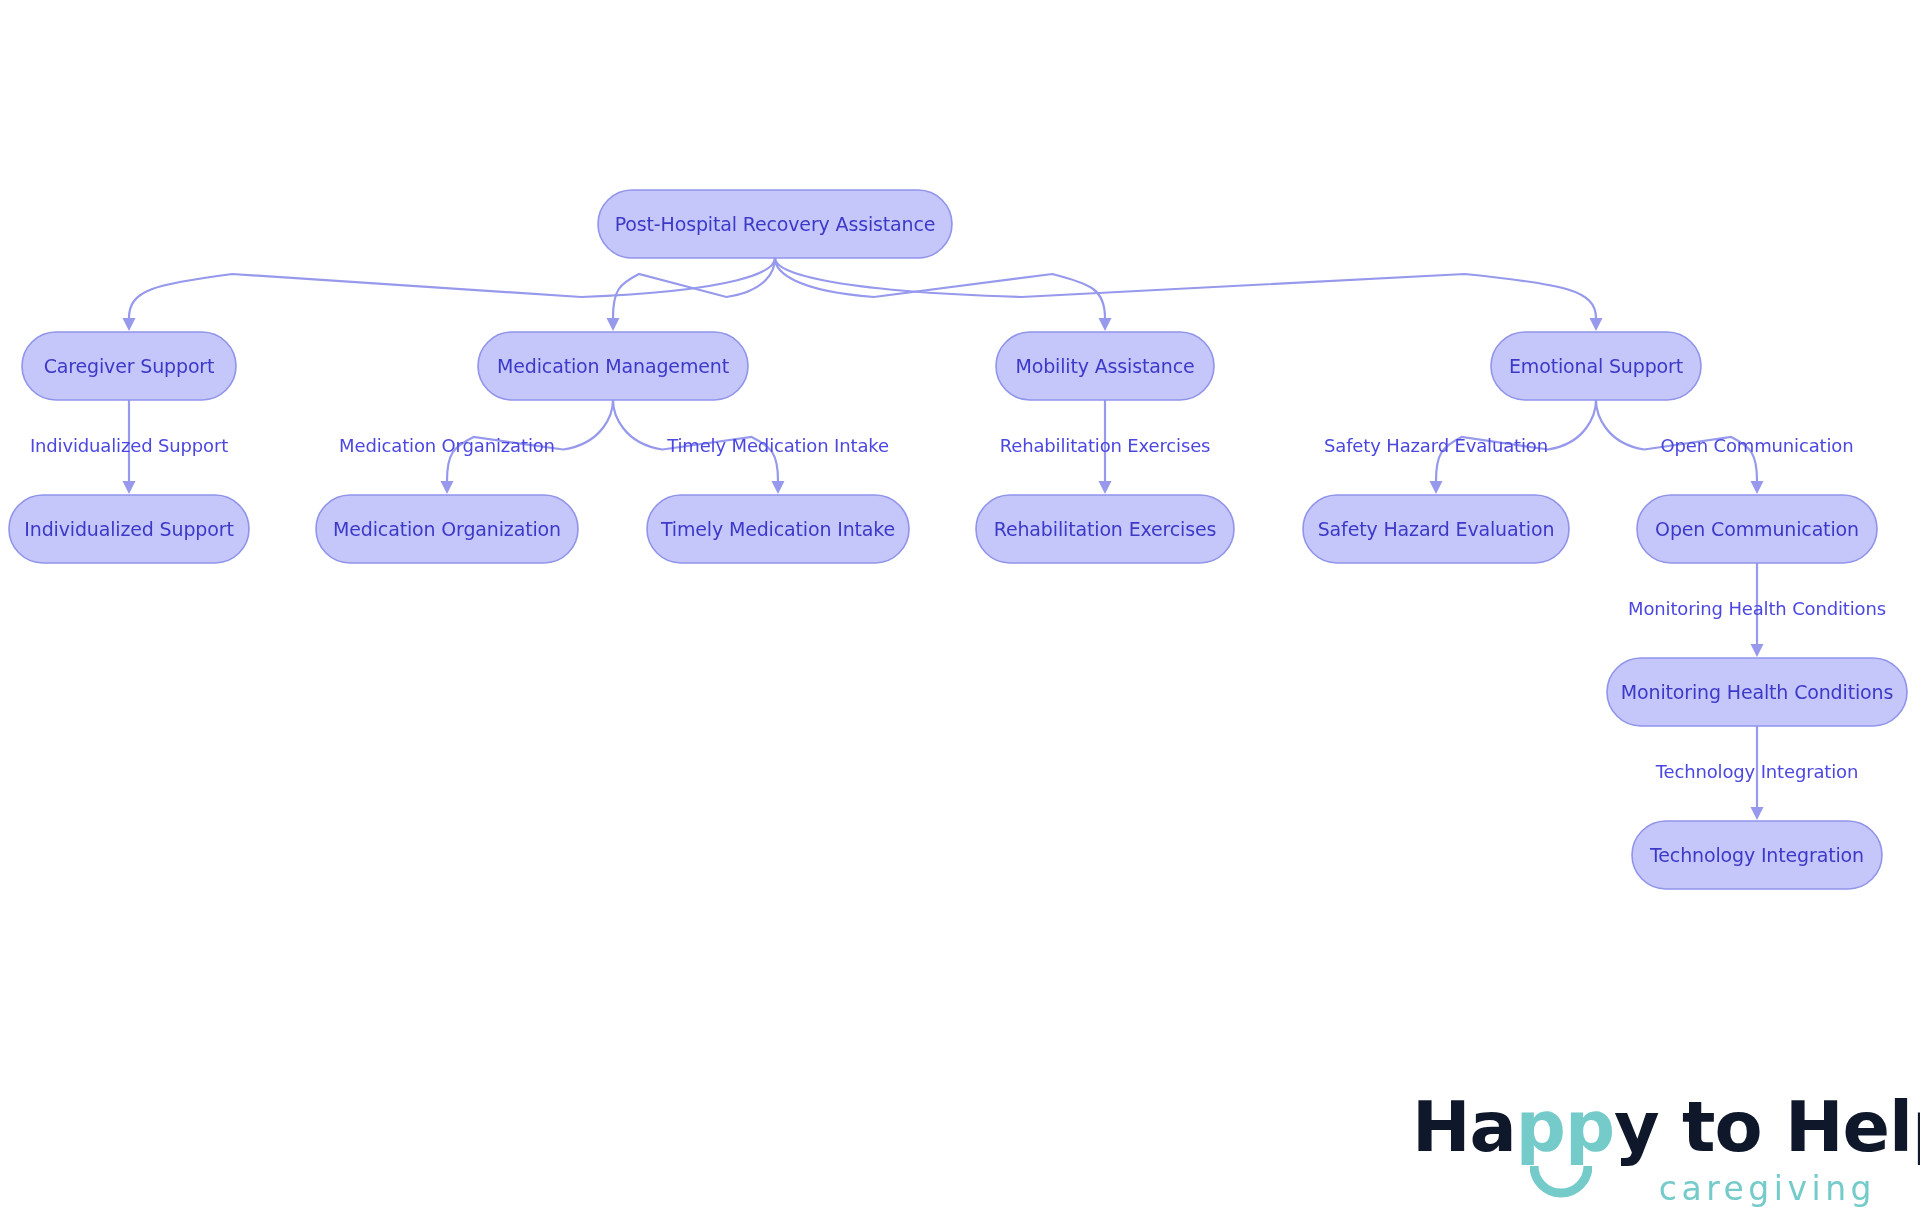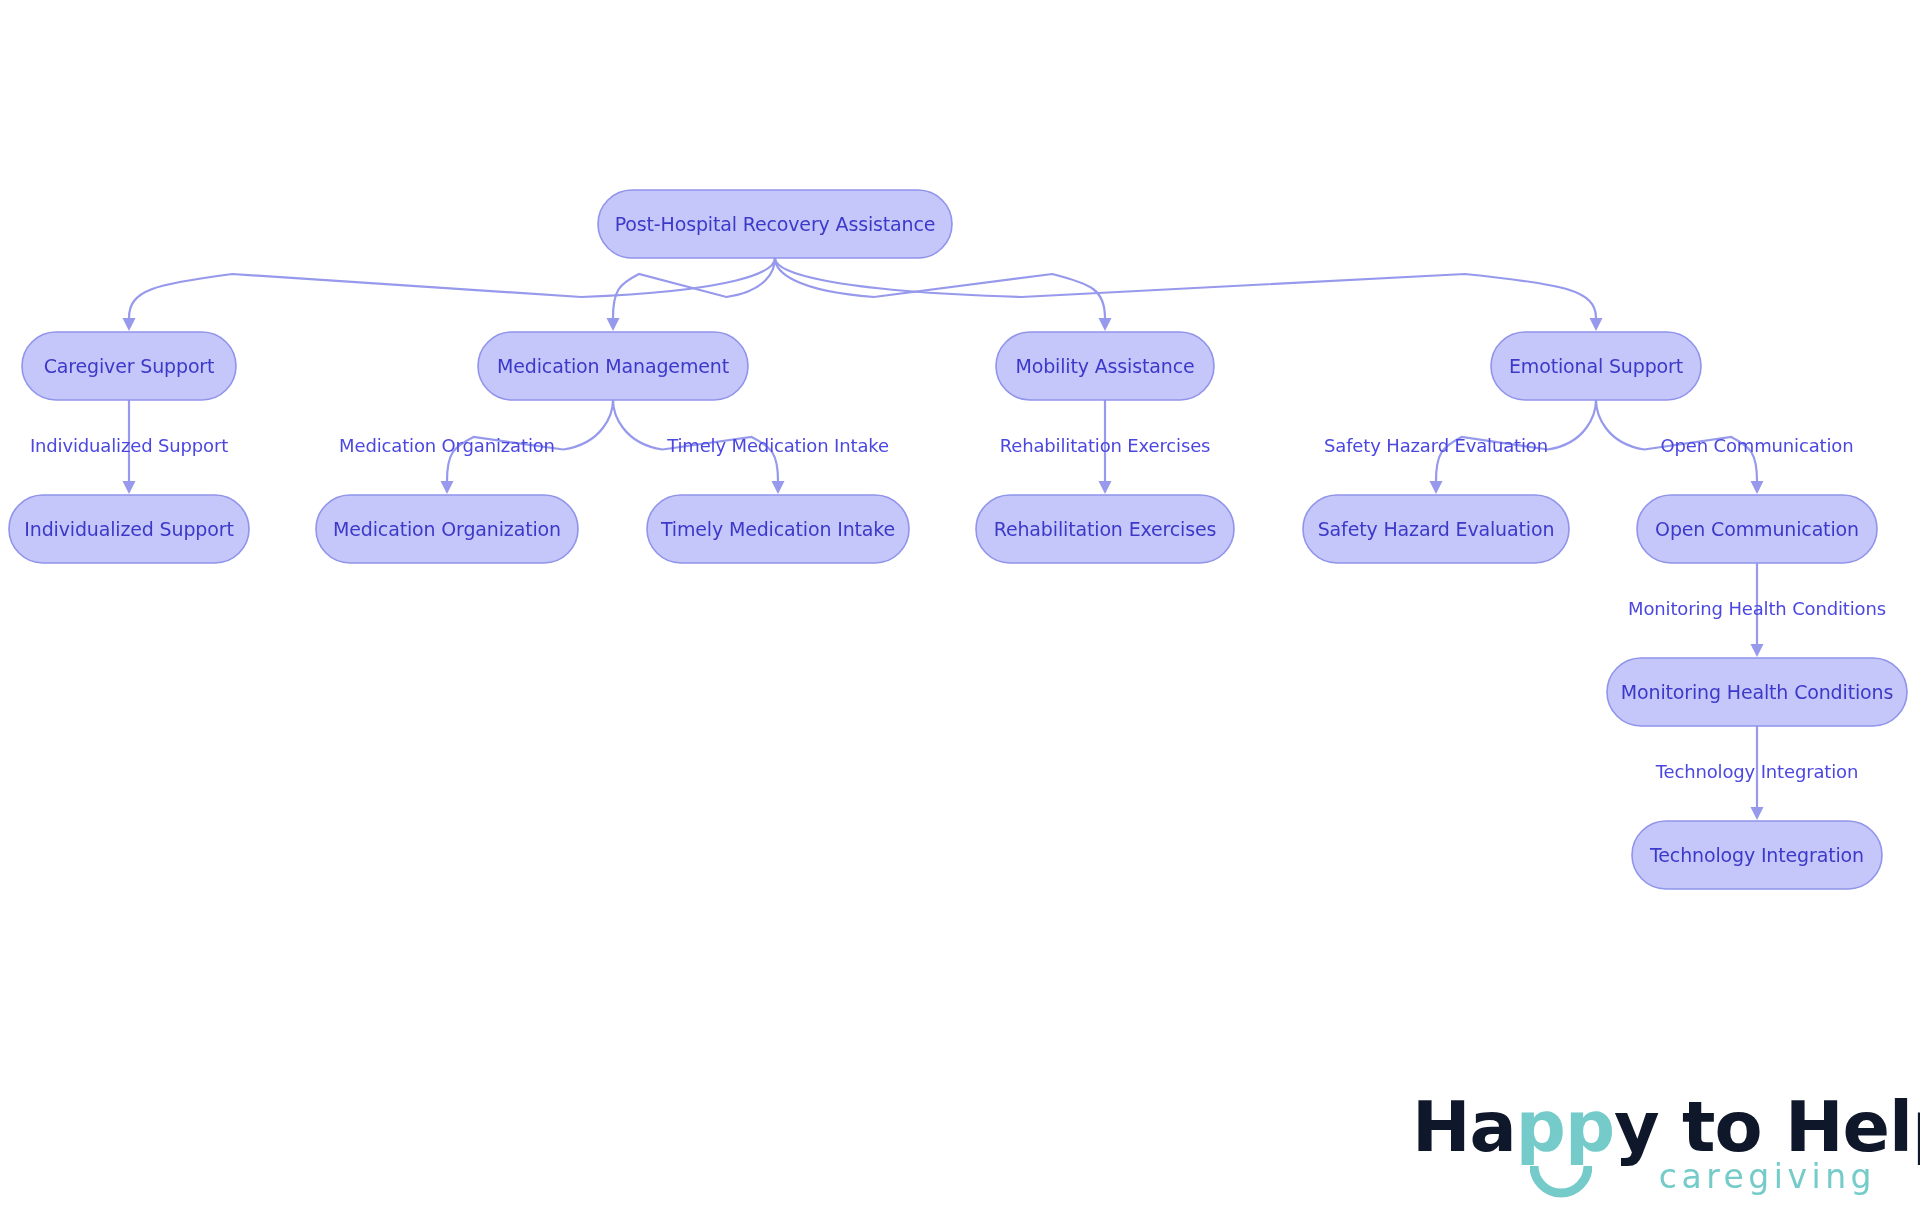--- a/index.html
+++ b/index.html
@@ -70,21 +70,21 @@
     font-weight: bold;
     letter-spacing: -1px;
     line-height: 1;
     white-space: nowrap;
   }
   .logo-coral { color: #0f172a; }
   .logo-teal  { color: #74CBC9; text-align: right; }
   .logo-sub {
     position: absolute;
     right: 6px;
-    top: 68px;
+    top: 80px;
     font-family: "DejaVu Sans", "Liberation Sans", sans-serif;
     font-size: 33px;
     color: #74CBC9;
     letter-spacing: 4.5px;
     line-height: 1;
     white-space: nowrap;
   }
   #logo-smile {
     position: absolute;
     left: 118px;

